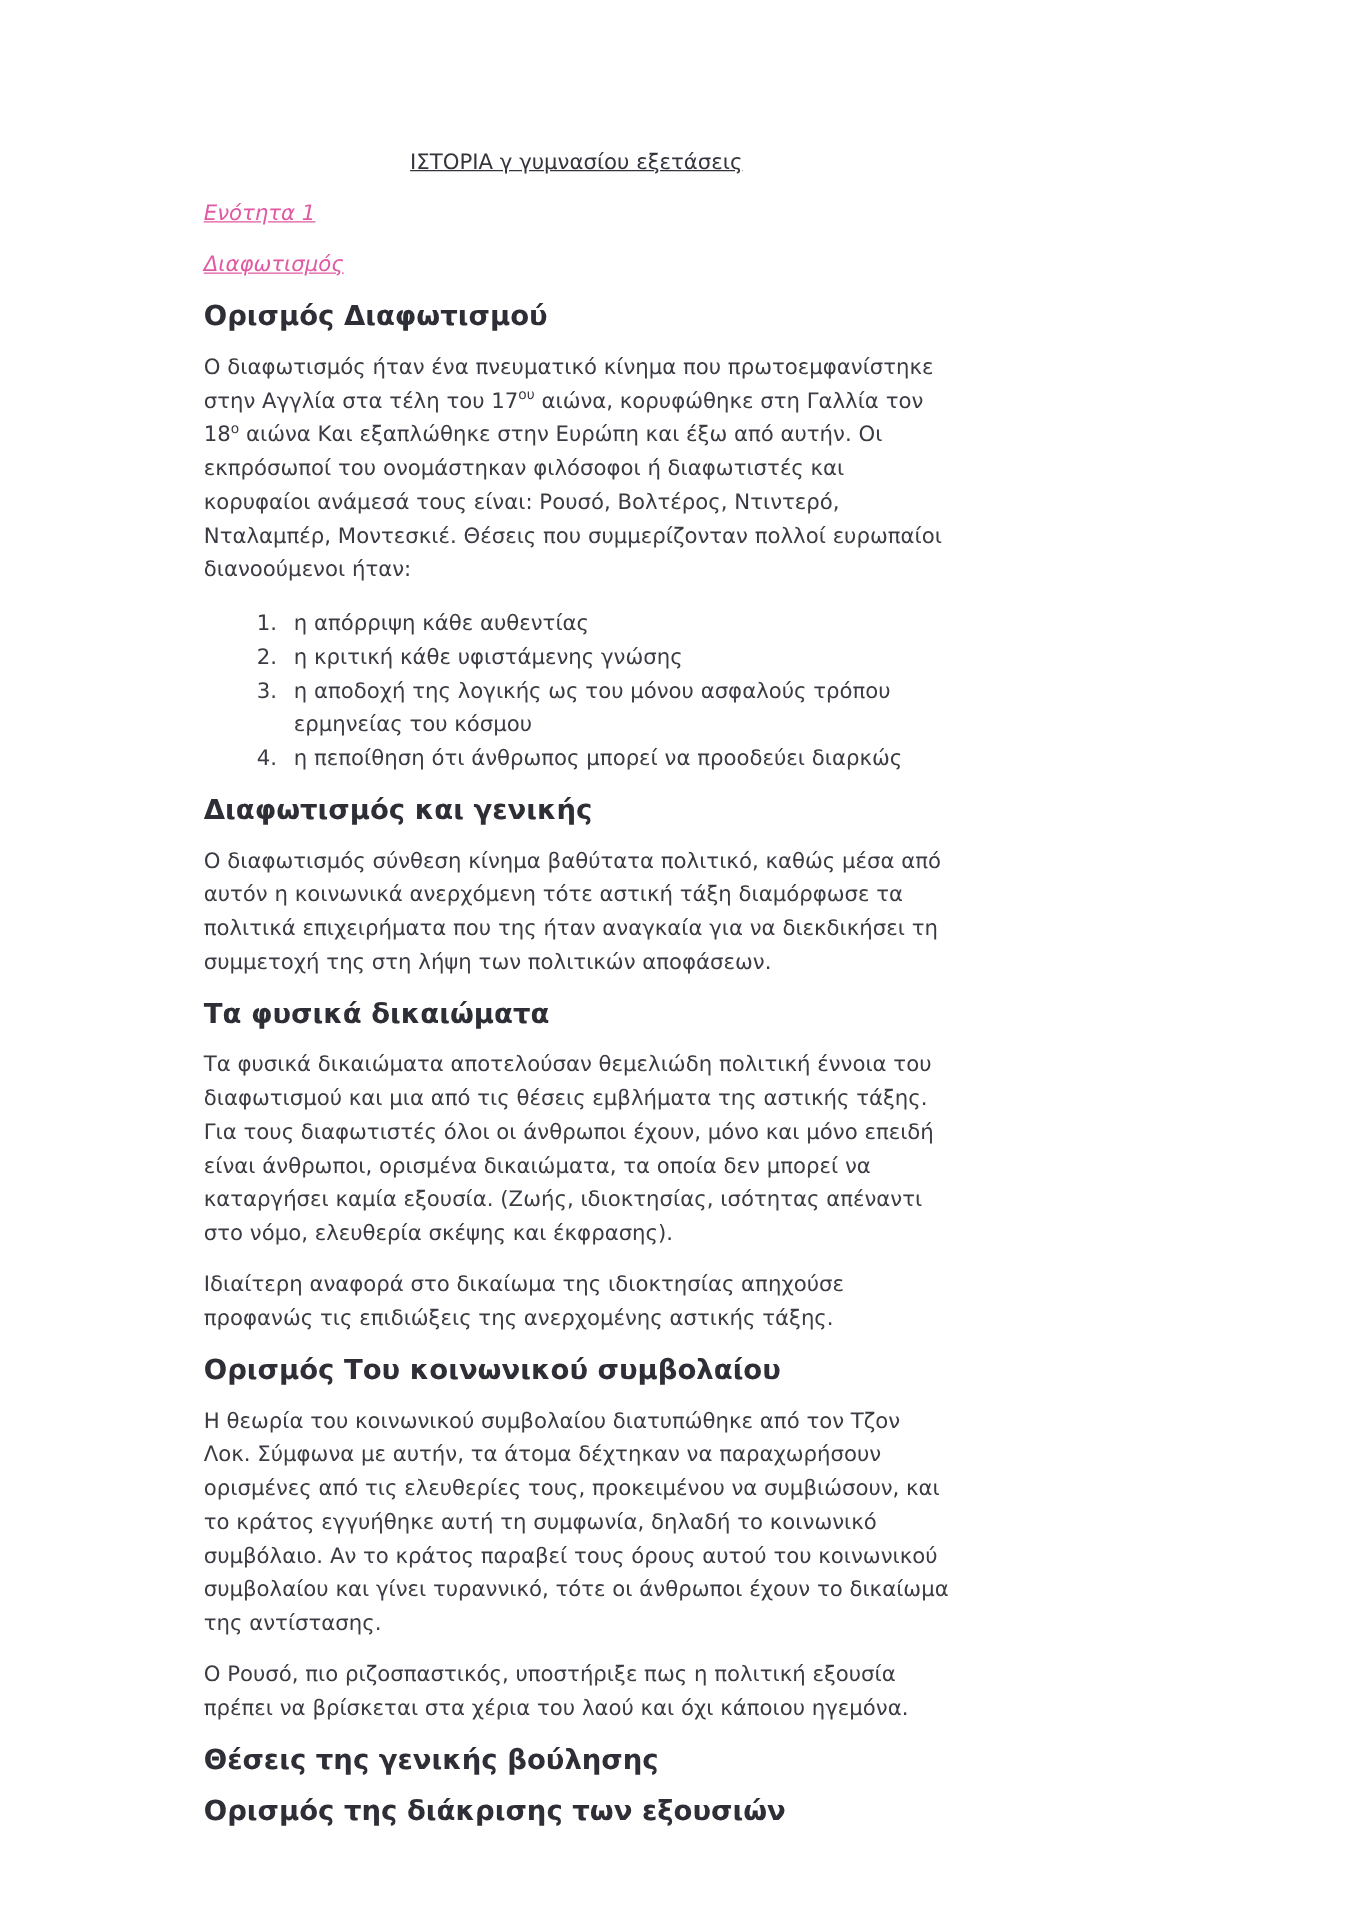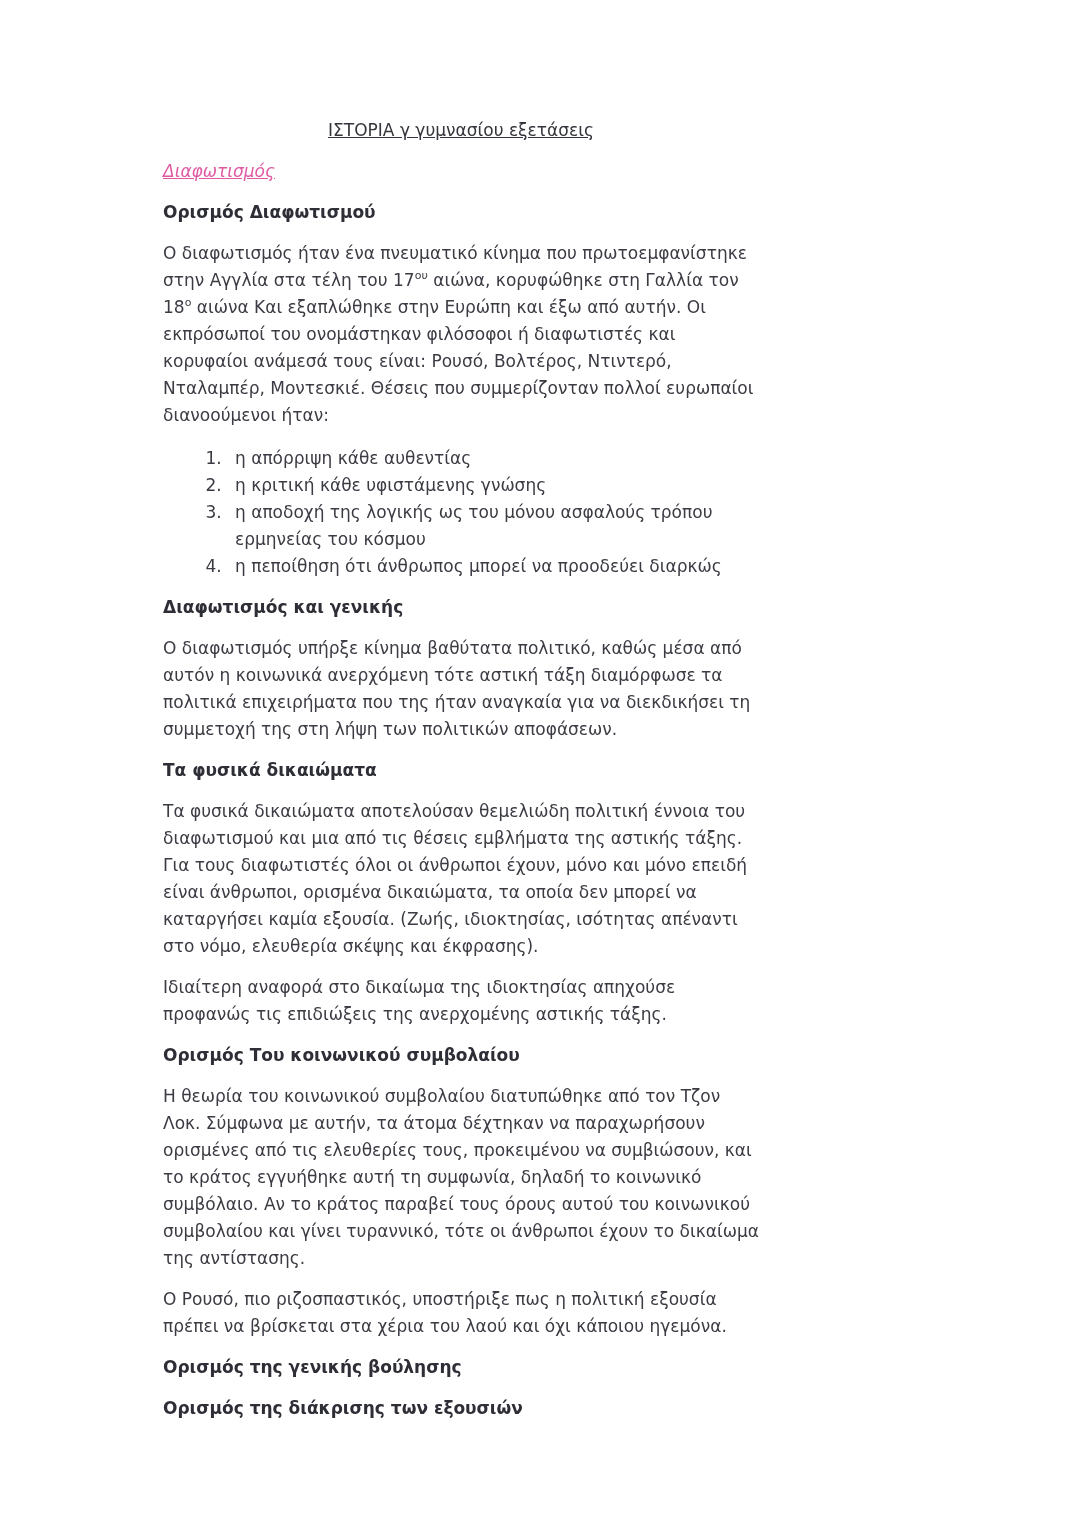--- a/index.html
+++ b/index.html
@@ -32,21 +32,21 @@
     font-style: italic;
     text-decoration: underline;
     margin: 0 0 14px 0;
     font-size: 17px;
     font-weight: 400;
   }
   .section-heading {
     font-weight: 700;
     color: #2e2e37;
     margin: 0 0 14px 0;
-    font-size: 17px;
+    font-size: 22px;
   }
   .para {
     margin: 0 0 14px 0;
   }
   ol.numbered {
     margin: 16px 0 14px 0;
     padding-left: 64px;
   }
   ol.numbered li {
     padding-left: 8px;
@@ -57,48 +57,49 @@
     vertical-align: super;
   }
 </style>
 </head>
 <body>
 
 <div class="page">
 
   <p class="doc-title">ΙΣΤΟΡΙΑ γ γυμνασίου εξετάσεις</p>
 
+  <p class="pink-heading">Ενότητα 1</p>
 
   <p class="pink-heading">Διαφωτισμός</p>
 
   <p class="section-heading">Ορισμός Διαφωτισμού</p>
 
   <p class="para"><span>Ο διαφωτισμός ήταν ένα πνευματικό κίνημα που πρωτοεμφανίστηκε στην Αγγλία στα τέλη του 17</span><sup class="ordinal">ου</sup><span> αιώνα, κορυφώθηκε στη Γαλλία τον 18</span><sup class="ordinal">ο</sup><span> αιώνα Και εξαπλώθηκε στην Ευρώπη και έξω από αυτήν. Οι εκπρόσωποί του ονομάστηκαν φιλόσοφοι ή διαφωτιστές και κορυφαίοι ανάμεσά τους είναι: Ρουσό, Βολτέρος, Ντιντερό, Νταλαμπέρ, Μοντεσκιέ. Θέσεις που συμμερίζονταν πολλοί ευρωπαίοι διανοούμενοι ήταν:</span></p>
 
   <ol class="numbered">
     <li>η απόρριψη κάθε αυθεντίας</li>
     <li>η κριτική κάθε υφιστάμενης γνώσης</li>
     <li>η αποδοχή της λογικής ως του μόνου ασφαλούς τρόπου ερμηνείας του κόσμου</li>
     <li>η πεποίθηση ότι άνθρωπος μπορεί να προοδεύει διαρκώς</li>
   </ol>
 
   <p class="section-heading">Διαφωτισμός και γενικής</p>
 
-  <p class="para">Ο διαφωτισμός υπήρξε κίνημα βαθύτατα πολιτικό, καθώς μέσα από αυτόν η κοινωνικά ανερχόμενη τότε αστική τάξη διαμόρφωσε τα πολιτικά επιχειρήματα που της ήταν αναγκαία για να διεκδικήσει τη συμμετοχή της στη λήψη των πολιτικών αποφάσεων.</p>
+  <p class="para">Ο διαφωτισμός σύνθεση κίνημα βαθύτατα πολιτικό, καθώς μέσα από αυτόν η κοινωνικά ανερχόμενη τότε αστική τάξη διαμόρφωσε τα πολιτικά επιχειρήματα που της ήταν αναγκαία για να διεκδικήσει τη συμμετοχή της στη λήψη των πολιτικών αποφάσεων.</p>
 
   <p class="section-heading">Τα φυσικά δικαιώματα</p>
 
   <p class="para">Τα φυσικά δικαιώματα αποτελούσαν θεμελιώδη πολιτική έννοια του διαφωτισμού και μια από τις θέσεις εμβλήματα της αστικής τάξης. Για τους διαφωτιστές όλοι οι άνθρωποι έχουν, μόνο και μόνο επειδή είναι άνθρωποι, ορισμένα δικαιώματα, τα οποία δεν μπορεί να καταργήσει καμία εξουσία. (Ζωής, ιδιοκτησίας, ισότητας απέναντι στο νόμο, ελευθερία σκέψης και έκφρασης).</p>
 
   <p class="para">Ιδιαίτερη αναφορά στο δικαίωμα της ιδιοκτησίας απηχούσε προφανώς τις επιδιώξεις της ανερχομένης αστικής τάξης.</p>
 
   <p class="section-heading">Ορισμός Του κοινωνικού συμβολαίου</p>
 
   <p class="para">Η θεωρία του κοινωνικού συμβολαίου διατυπώθηκε από τον Τζον Λοκ. Σύμφωνα με αυτήν, τα άτομα δέχτηκαν να παραχωρήσουν ορισμένες από τις ελευθερίες τους, προκειμένου να συμβιώσουν, και το κράτος εγγυήθηκε αυτή τη συμφωνία, δηλαδή το κοινωνικό συμβόλαιο. Αν το κράτος παραβεί τους όρους αυτού του κοινωνικού συμβολαίου και γίνει τυραννικό, τότε οι άνθρωποι έχουν το δικαίωμα της αντίστασης.</p>
 
   <p class="para">Ο Ρουσό, πιο ριζοσπαστικός, υποστήριξε πως η πολιτική εξουσία πρέπει να βρίσκεται στα χέρια του λαού και όχι κάποιου ηγεμόνα.</p>
 
-  <p class="section-heading">Ορισμός της γενικής βούλησης</p>
+  <p class="section-heading">Θέσεις της γενικής βούλησης</p>
 
 
   <p class="section-heading">Ορισμός της διάκρισης των εξουσιών</p>
 
 </div>
 
 </body></html>

